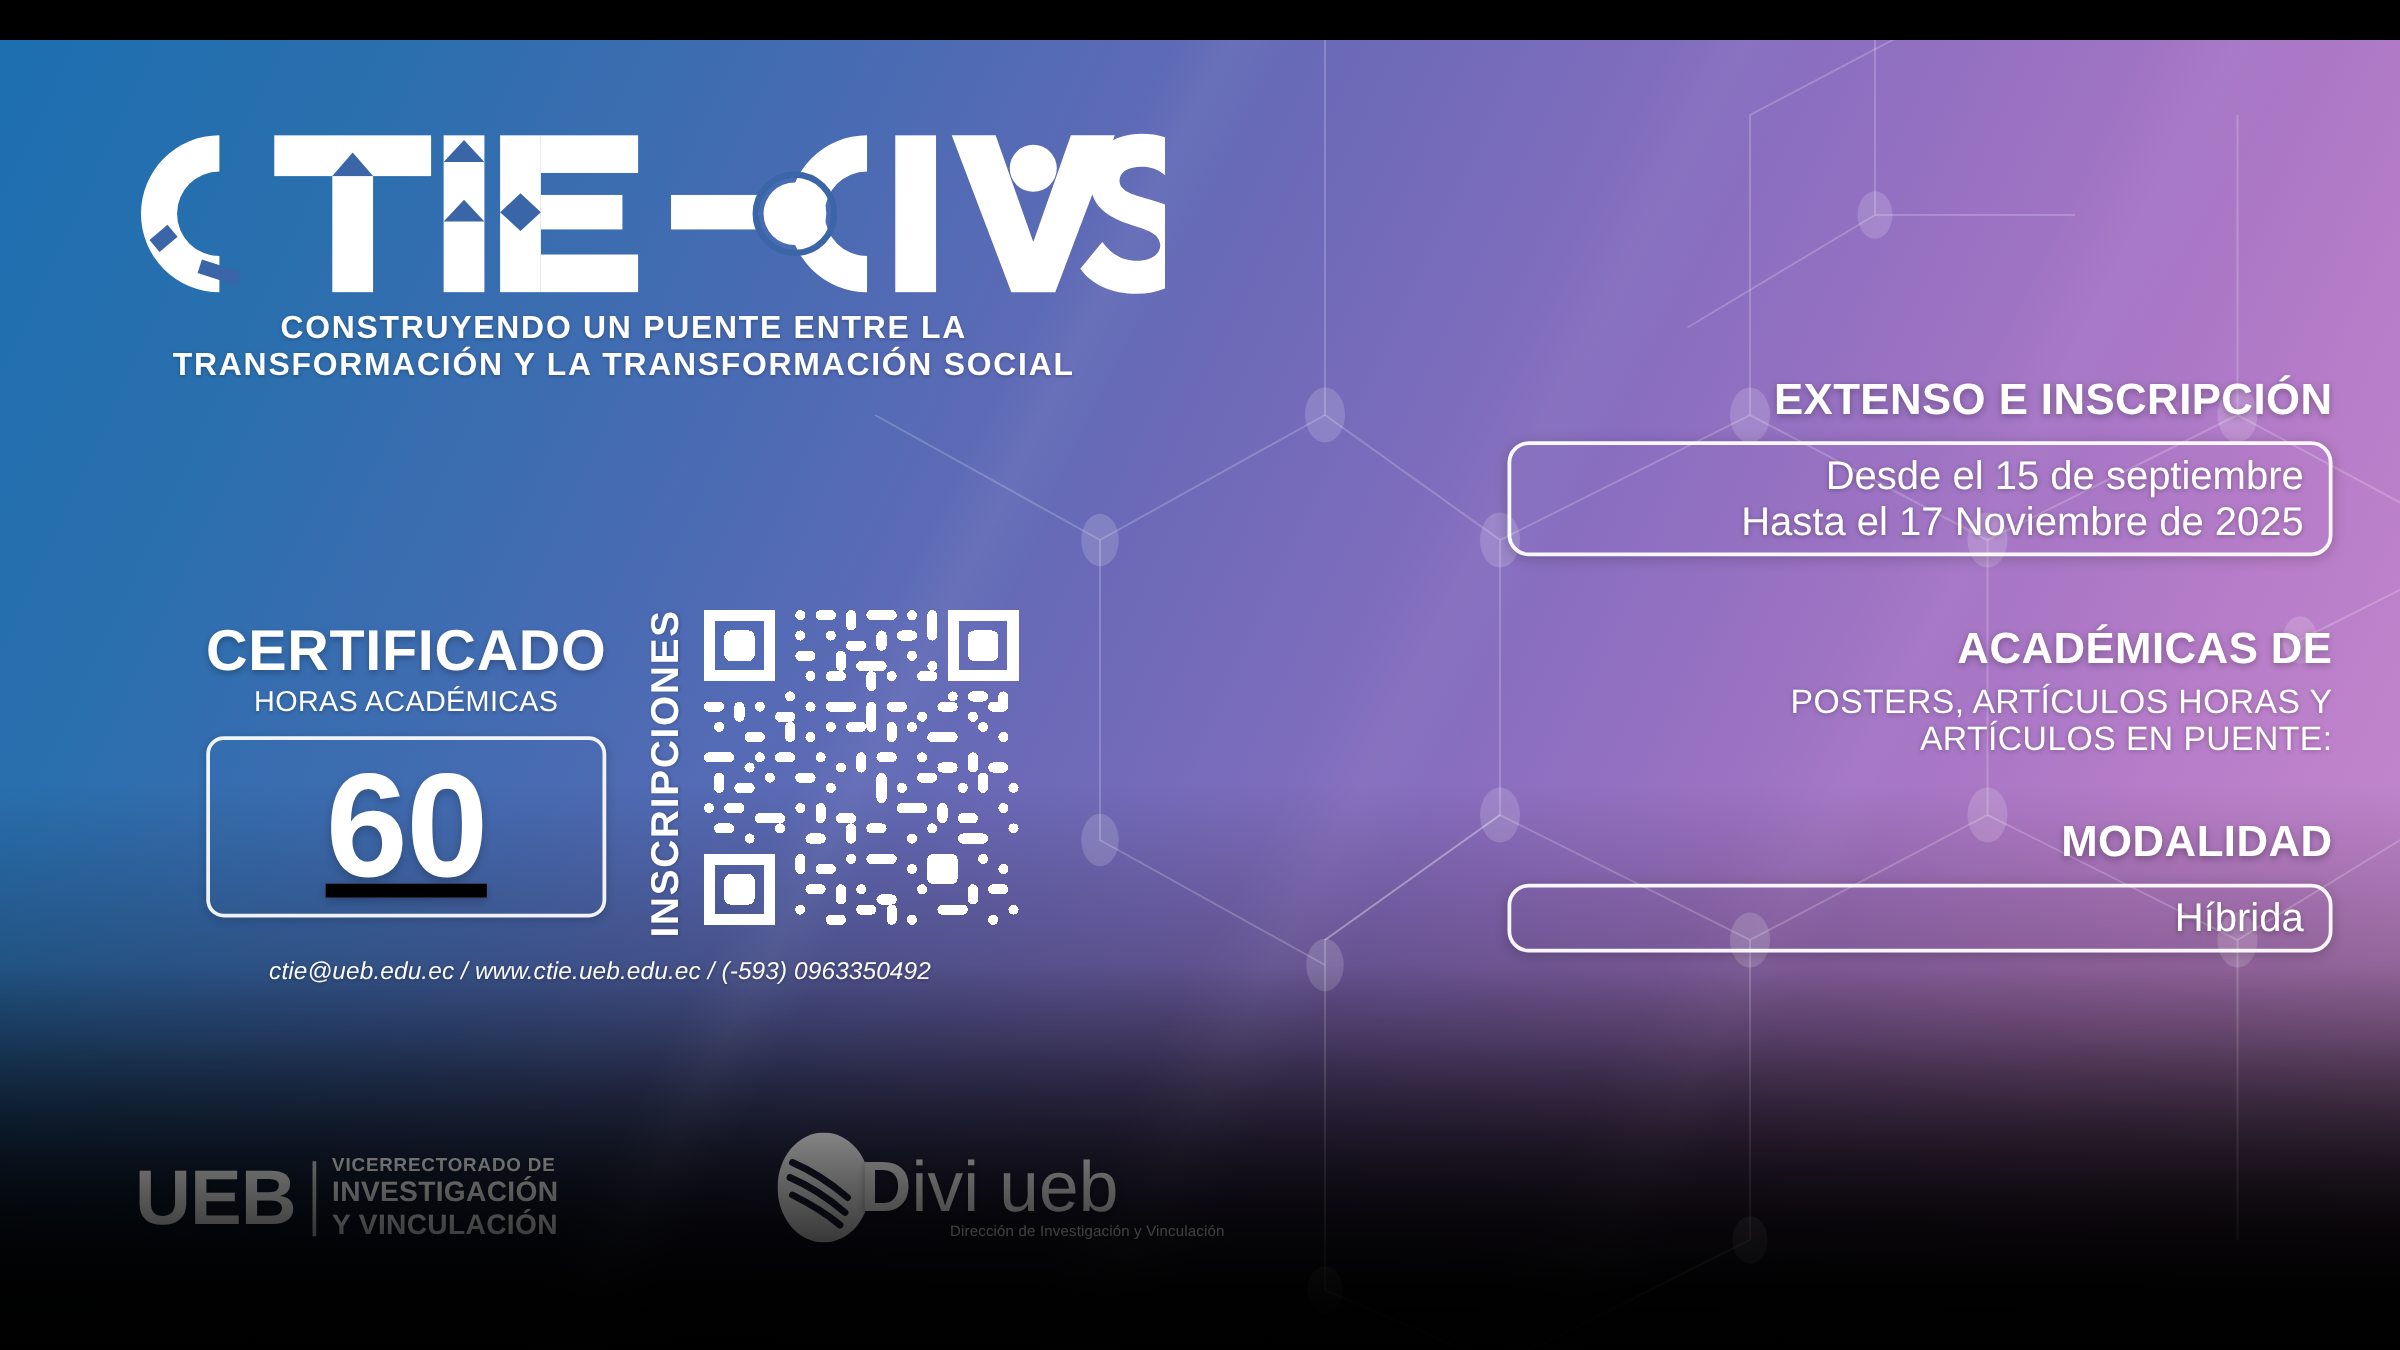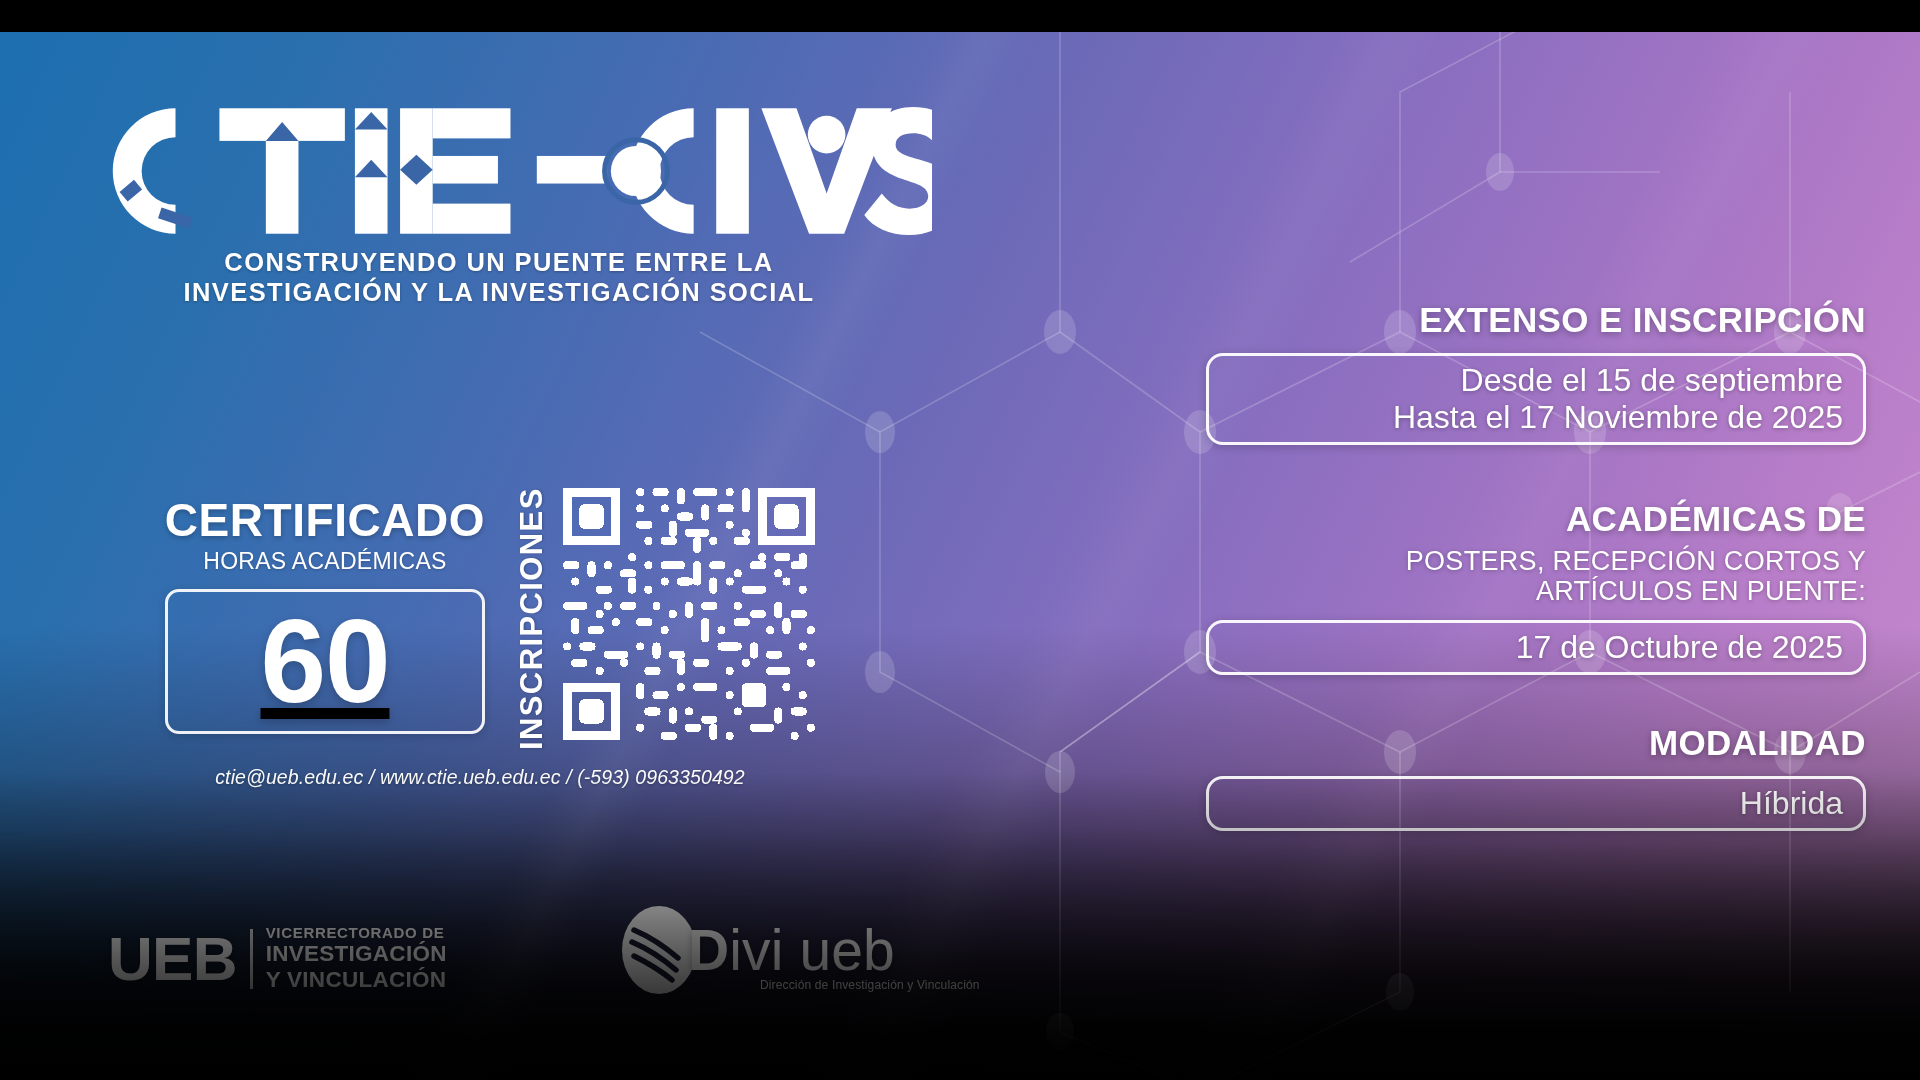--- a/index.html
+++ b/index.html
@@ -228,21 +228,21 @@
           <path d="M524 5 h28 l24 68 l24 -68 h28 l-38 100 h-28 Z"></path>
           <circle cx="576" cy="26" r="15"></circle>
 
           <path d="M612 32 c0 -18 15 -28 33 -28 c14 0 26 5 32 14 l-13 17 c-5 -7 -11 -10 -19 -10 c-8 0 -14 3 -14 9 c0 16 48 6 48 41 c0 20 -17 31 -37 31 c-16 0 -29 -6 -36 -16 l14 -17 c6 8 13 12 22 12 c9 0 15 -4 15 -10 c0 -17 -45 -7 -45 -43 Z"></path>
         </g>
       </svg>
     </div>
 
     <div class="brand-sub">
       <div>CONSTRUYENDO UN PUENTE ENTRE LA</div>
-      <div>INVESTIGACIÓN Y LA INVESTIGACIÓN SOCIAL</div>
+      <div>TRANSFORMACIÓN Y LA TRANSFORMACIÓN SOCIAL</div>
     </div>
   </div>
 
   <div class="cert-wrap">
 
     <div class="cert-col">
       <div class="cert-title">CERTIFICADO</div>
       <div class="cert-subtitle">HORAS ACADÉMICAS</div>
       <div class="cert-box">
         <span class="cert-hours">60</span>
@@ -424,25 +424,22 @@
         <div>Desde el 15 de septiembre</div>
         <div>Hasta el 17 Noviembre de 2025</div>
       </div>
     </div>
 
     <div class="sec-gap"></div>
 
     <div>
       <div class="sec-head">ACADÉMICAS DE</div>
       <div class="sec-sub">
-        <div>POSTERS, RECEPCIÓN CORTOS Y</div>
+        <div>POSTERS, ARTÍCULOS HORAS Y</div>
         <div>ARTÍCULOS EN PUENTE:</div>
-      </div>
-      <div class="pill">
-        <div>17  de Octubre de 2025</div>
       </div>
     </div>
 
     <div class="sec-gap-sm"></div>
 
     <div>
       <div class="sec-head">MODALIDAD</div>
       <div class="pill">
         <div>Híbrida</div>
       </div>

